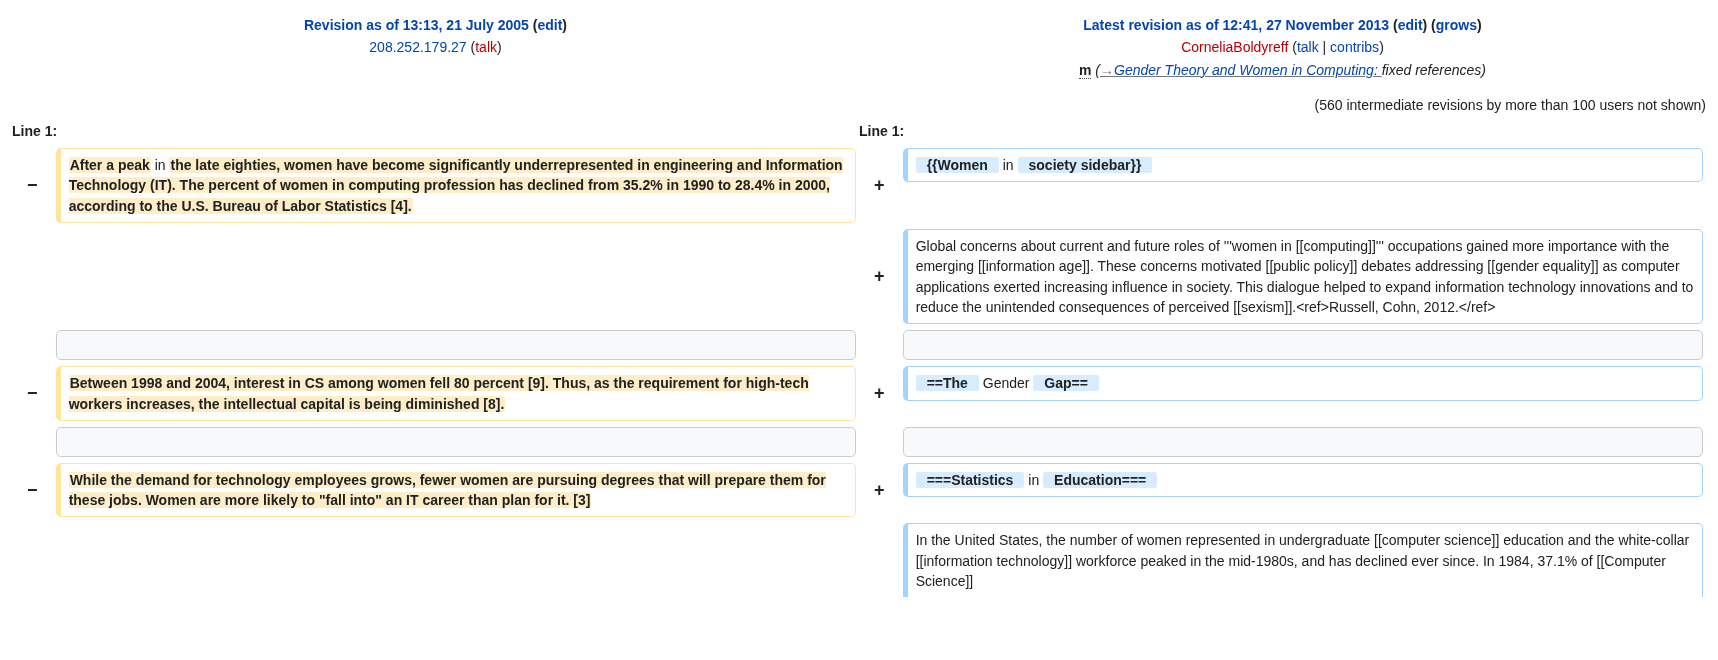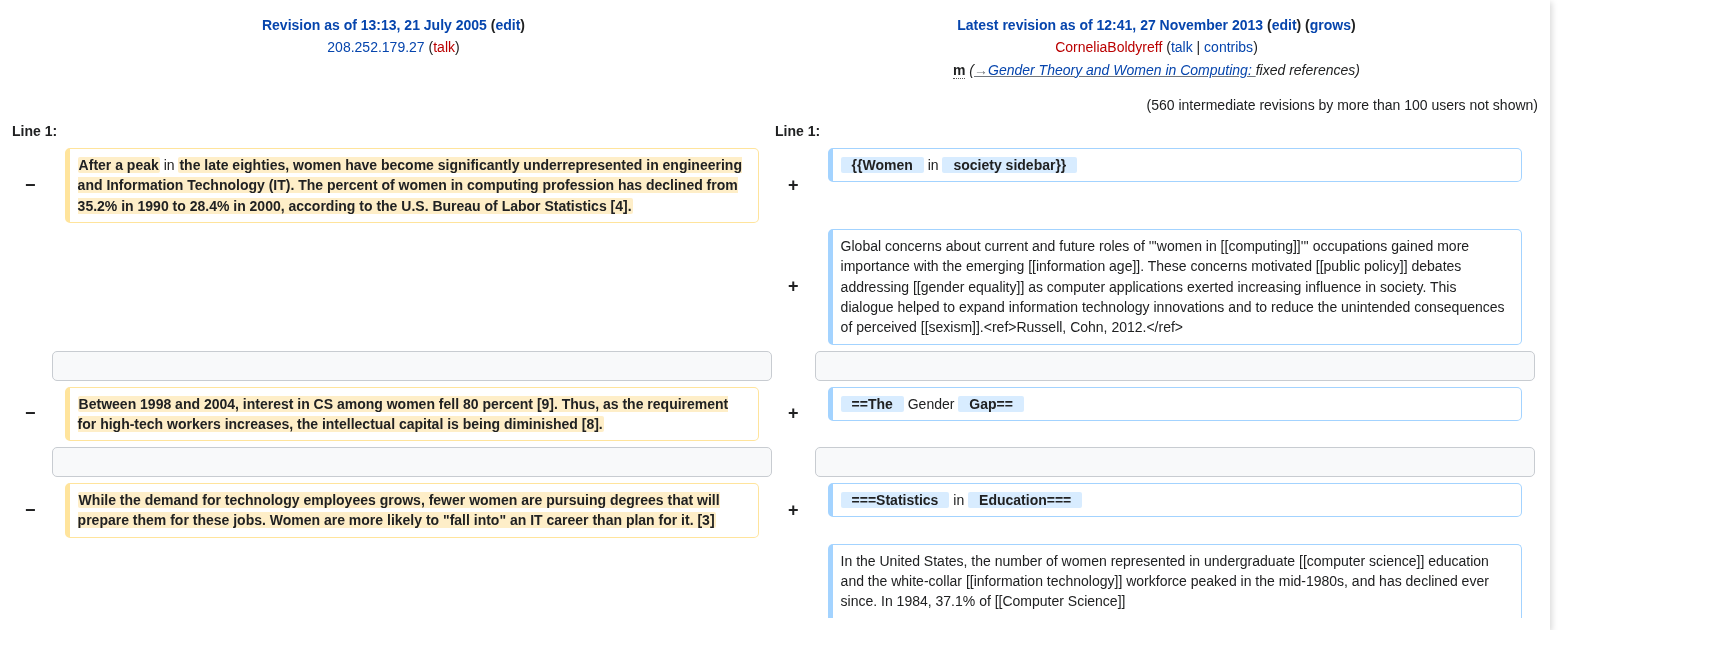--- a/index.html
+++ b/index.html
@@ -4,21 +4,21 @@
 <style>
   body {
     font-family: -apple-system, BlinkMacSystemFont, "Segoe UI", Helvetica, Arial, sans-serif;
     font-size: 14px;
     margin: 0;
     padding: 0;
     background: #fff;
     color: #202122;
   }
   .container {
-    width: 1550px;
+    width: 1718px;
     box-sizing: border-box;
     padding: 12px;
     box-shadow: 2px 2px 6px rgba(0,0,0,0.15);
     background: #fff;
   }
   table.diff {
     width: 100%;
     border-collapse: collapse;
     table-layout: fixed;
   }
@@ -40,21 +40,21 @@
   .marker {
     text-align: center;
     font-weight: bold;
     vertical-align: middle;
     font-size: 18px;
   }
   .cell {
     border: 1px solid;
     border-radius: 5px;
     padding: 6px 8px;
-    margin: 3px 16px;
+    margin: 3px 3px;
     line-height: 1.45;
     word-wrap: break-word;
   }
   .cell-deleted {
     border-color: #ffe49c;
     background: #fff;
   }
   .cell-deleted-left {
     border-left: 5px solid #ffe49c;
   }

